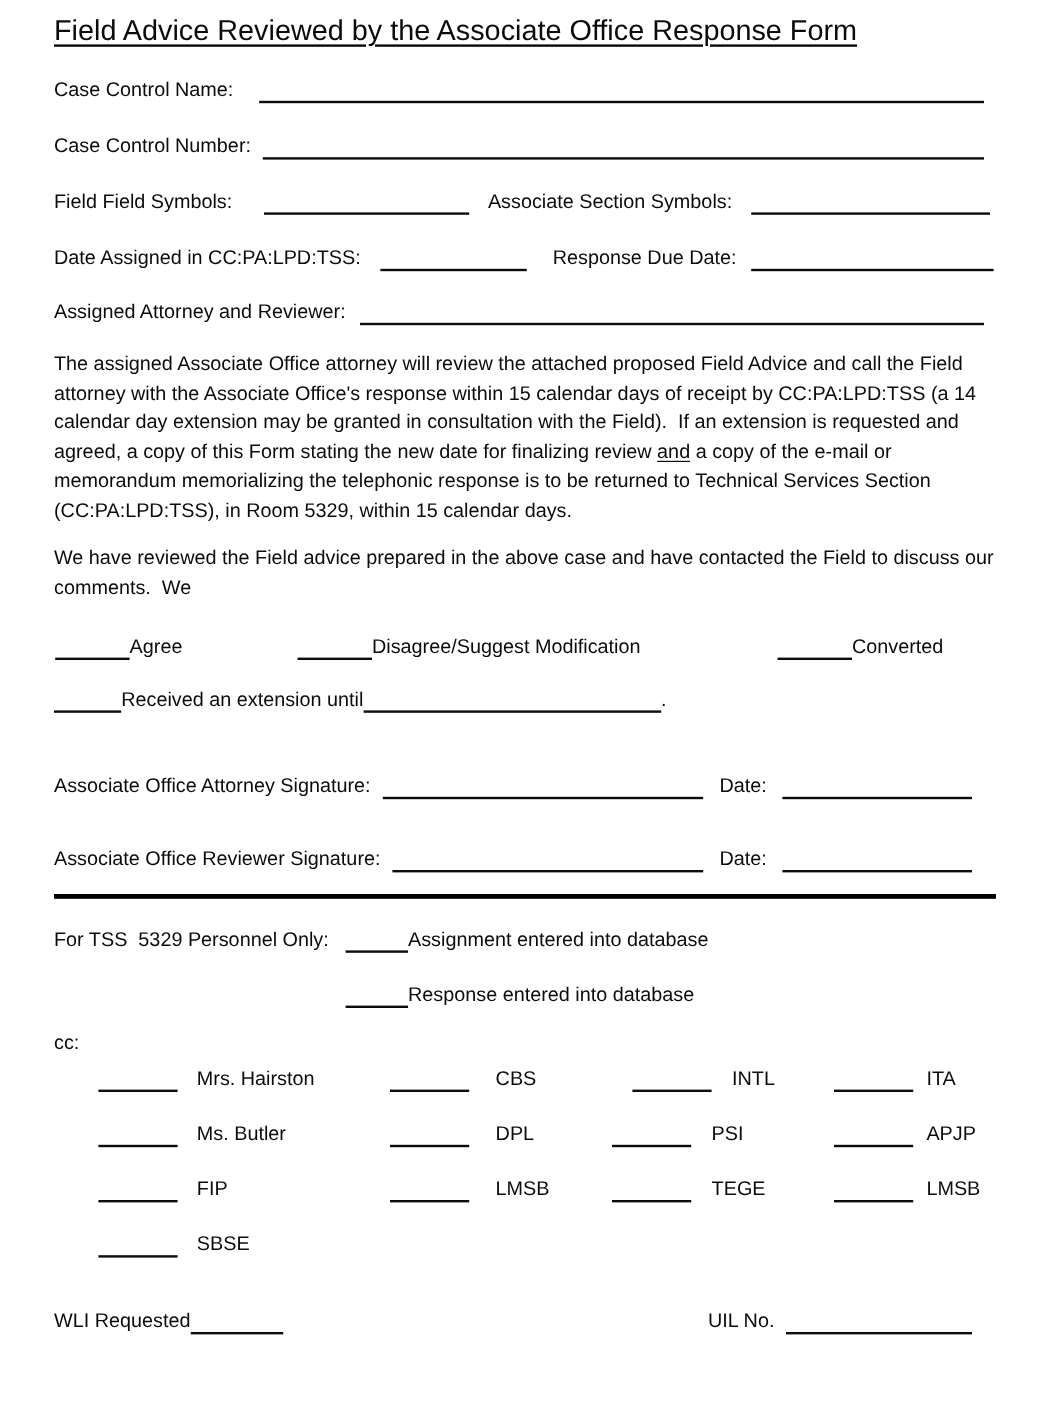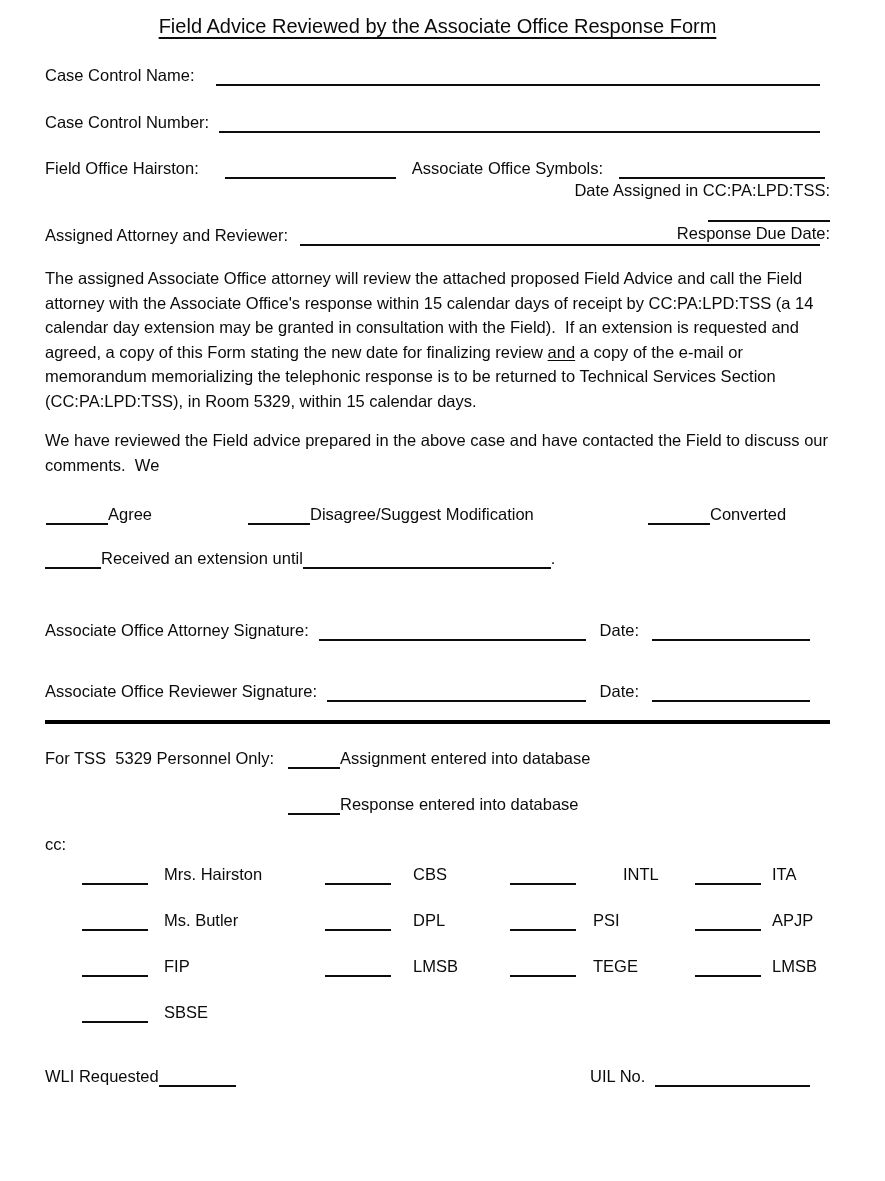--- a/index.html
+++ b/index.html
@@ -2,34 +2,34 @@
 <html><head>
 <meta charset="utf-8">
 <style>
   html,body{margin:0;padding:0;}
   body{
     width:885px;height:1181px;background:#ffffff;color:#0b0b0b;
     font-family:"Liberation Sans", sans-serif;font-size:16.5px;
     overflow:hidden;
   }
   .page{box-sizing:border-box;width:885px;height:1181px;padding:14px 55px 0 45px;}
-  .title{ text-align:center;font-size:20px;line-height:24px;height:24px;white-space:pre;}
+  .title{ font-size:24px;line-height:24px;height:24px;white-space:pre;}
   .title .u{text-decoration:underline;text-underline-offset:4px;text-decoration-thickness:1.5px;}
   .row{display:flex;align-items:flex-end;height:22px;line-height:22px;white-space:pre;}
   .lbl{flex:0 0 auto;}
   .blank{border-bottom:2px solid #0d0d0d;height:21px;box-sizing:border-box;flex:0 0 auto;}
   .fill{flex:1 1 auto;}
   .para{line-height:24.5px;white-space:pre-wrap;}
   .u-inline{text-decoration:underline;text-underline-offset:2px;}
   .relrow{position:relative;height:22px;}
   .absgrp{position:absolute;bottom:0;display:flex;align-items:flex-end;height:22px;line-height:22px;white-space:pre;margin-top:40px;}
   .divider{border-top:4px solid #000;height:0;margin-top:18px;}
   
   .mt-r1{margin-top:26px;} .mt-r2{margin-top:25px;} .mt-r3{margin-top:24px;}
-  .mt-r4{flex-direction:column;} .mt-r5{margin-top:23px;}
+  .mt-r4{margin-top:25px;} .mt-r5{margin-top:23px;}
   .mt-p1{margin-top:20px;} .mt-p2{margin-top:15px;}
   .mt-opt{margin-top:26px;} .mt-ext{margin-top:22px;}
   .mt-sig1{margin-top:50px;} .mt-sig2{margin-top:39px;}
   .mt-tss1{margin-top:23px;} .mt-tss2{margin-top:24px;}
   .mt-cc{margin-top:18px;} .mt-ccr1{margin-top:8px;} .mt-ccr{margin-top:24px;}
   .mt-foot{margin-top:42px;}
   
   .w-fieldoffice{width:171px;margin-left:26px;}
   .w-dateassigned{width:122px;margin-left:16px;}
   .w-opt{width:62px;}
@@ -52,23 +52,23 @@
     <span class="lbl">Case Control Name:</span>
     <span class="blank fill" style="margin-left:22px;margin-right:10px;"></span>
   </div>
 
   <div class="row mt-r2">
     <span class="lbl">Case Control Number:</span>
     <span class="blank fill" style="margin-left:10px;margin-right:10px;"></span>
   </div>
 
   <div class="row mt-r3">
-    <span class="lbl">Field Office Hairston:</span>
+    <span class="lbl">Field Field Symbols:</span>
     <span class="blank w-fieldoffice"></span>
-    <span class="lbl" style="margin-left:16px;">Associate Office Symbols:</span>
+    <span class="lbl" style="margin-left:16px;">Associate Section Symbols:</span>
     <span class="blank fill" style="margin-left:16px;margin-right:5px;"></span>
   </div>
 
   <div class="row mt-r4">
     <span class="lbl">Date Assigned in CC:PA:LPD:TSS:</span>
     <span class="blank w-dateassigned"></span>
     <span class="lbl" style="margin-left:22px;">Response Due Date:</span>
     <span class="blank fill" style="margin-left:12px;margin-right:2px;"></span>
   </div>
 
@@ -126,21 +126,21 @@
     </span>
   </div>
 
   <div class="row mt-cc">
     <span class="lbl">cc:</span>
   </div>
 
   <div class="relrow mt-ccr1">
     <span class="absgrp" style="left:37px;"><span class="blank w-cc"></span><span style="margin-left:16px;">Mrs. Hairston</span></span>
     <span class="absgrp" style="left:280px;"><span class="blank w-cc"></span><span style="margin-left:22px;">CBS</span></span>
-    <span class="absgrp" style="left:465px;gap:30px;"><span class="blank w-cc"></span><span style="margin-left:17px;">INTL</span></span>
+    <span class="absgrp" style="left:482px;"><span class="blank w-cc"></span><span style="margin-left:17px;">INTL</span></span>
     <span class="absgrp" style="left:650px;"><span class="blank w-cc"></span><span style="margin-left:11px;text-align:center;">ITA</span></span>
   </div>
 
   <div class="relrow mt-ccr">
     <span class="absgrp" style="left:37px;"><span class="blank w-cc"></span><span style="margin-left:16px;">Ms. Butler</span></span>
     <span class="absgrp" style="left:280px;"><span class="blank w-cc"></span><span style="margin-left:22px;">DPL</span></span>
     <span class="absgrp" style="left:465px;"><span class="blank w-cc"></span><span style="margin-left:17px;">PSI</span></span>
     <span class="absgrp" style="left:650px;"><span class="blank w-cc"></span><span style="margin-left:11px;">APJP</span></span>
   </div>
 

